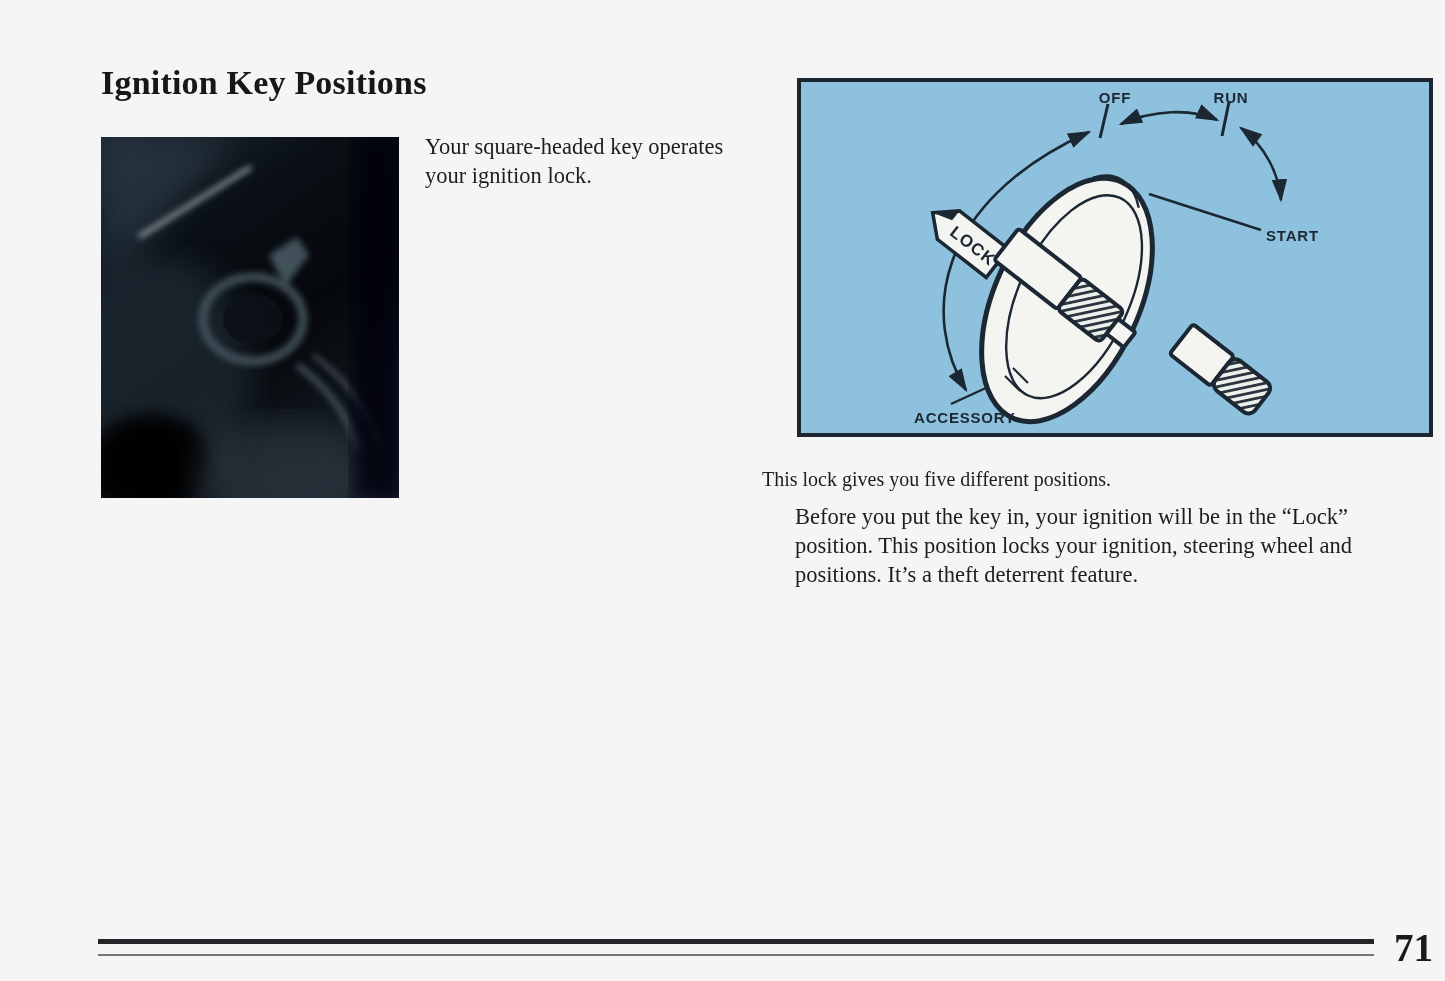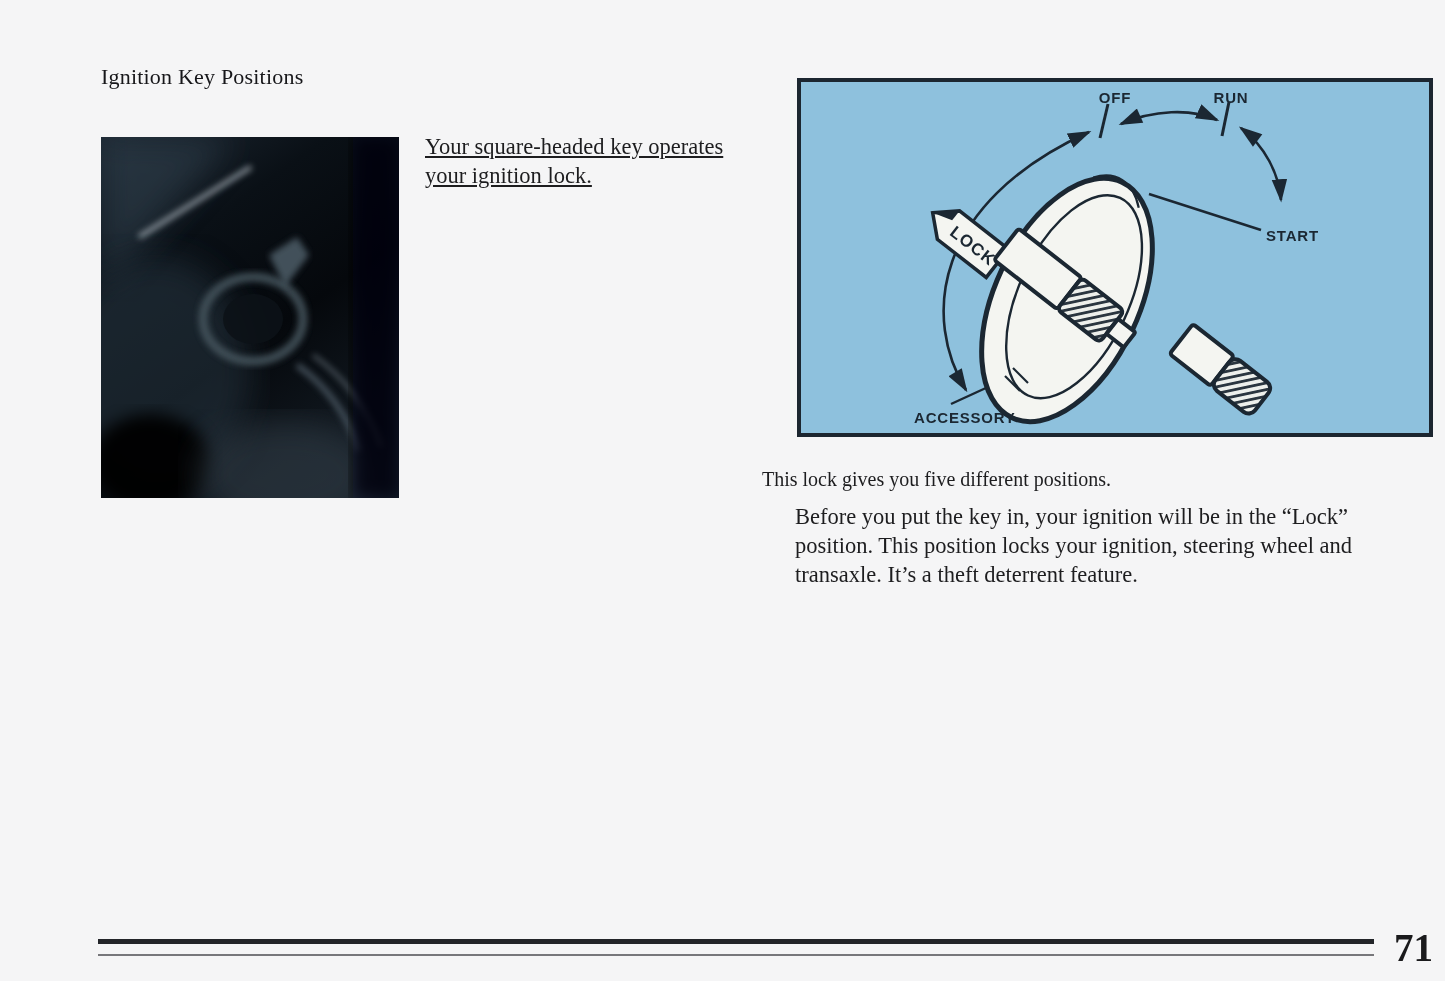--- a/index.html
+++ b/index.html
@@ -7,34 +7,34 @@
     width:1445px;height:981px;
     background:#f5f5f6;
     font-family:"Liberation Serif", serif;
     color:#1d1d1f;
     overflow:hidden;
   }
   .page{position:relative;width:1445px;height:981px;background:#f5f5f6;}
 
   .title{
     position:absolute;left:101px;top:64px;
-    font-size:22px;font-weight:normal;letter-spacing:0.2px;
+    font-size:34px;font-weight:bold;letter-spacing:0.2px;
     color:#17171a;margin:0;
   }
 
   .photo{
     position:absolute;left:101px;top:137px;width:298px;height:361px;
     background:linear-gradient(145deg,#1d2833 0%,#0a1016 28%,#05080c 55%,#10171e 80%,#141c24 100%);
     overflow:hidden;
   }
   .photo svg{display:block;width:100%;height:100%;}
 
   .caption{
     position:absolute;left:425px;top:133px;width:335px;
-    font-size:22.5px;line-height:1.28;margin:0;text-decoration:underline;
+    font-size:22.5px;line-height:1.28;margin:0;
   }
 
   .diagram{
     position:absolute;left:797px;top:78px;width:636px;height:359px;
     background:#8ec1dd;
     border:4px solid #1c2630;
     box-sizing:border-box;
   }
   .diagram svg{display:block;width:100%;height:100%;}
   .diag-label{
@@ -157,19 +157,19 @@
       </g>
 
       <text class="diag-label" x="314" y="21" text-anchor="middle">OFF</text>
       <text class="diag-label" x="430" y="21" text-anchor="middle">RUN</text>
       <text class="diag-label" x="465" y="159">START</text>
       <text class="diag-label" x="113" y="341">ACCESSORY</text>
     </svg>
   </div>
 
   <p class="r-line1">This lock gives you five different positions.</p>
-  <p class="r-para">Before you put the key in, your ignition will be in the “Lock” position. This position locks your ignition, steering wheel and transaxle. It’s a theft deterrent feature.</p>
+  <p class="r-para">Before you put the key in, your ignition will be in the “Lock” position. This position locks your ignition, steering wheel and positions. It’s a theft deterrent feature.</p>
 
   <div class="rule-thick"></div>
   <div class="rule-thin"></div>
   <div class="pagenum">71</div>
 
 </div>
 
 </body></html>

